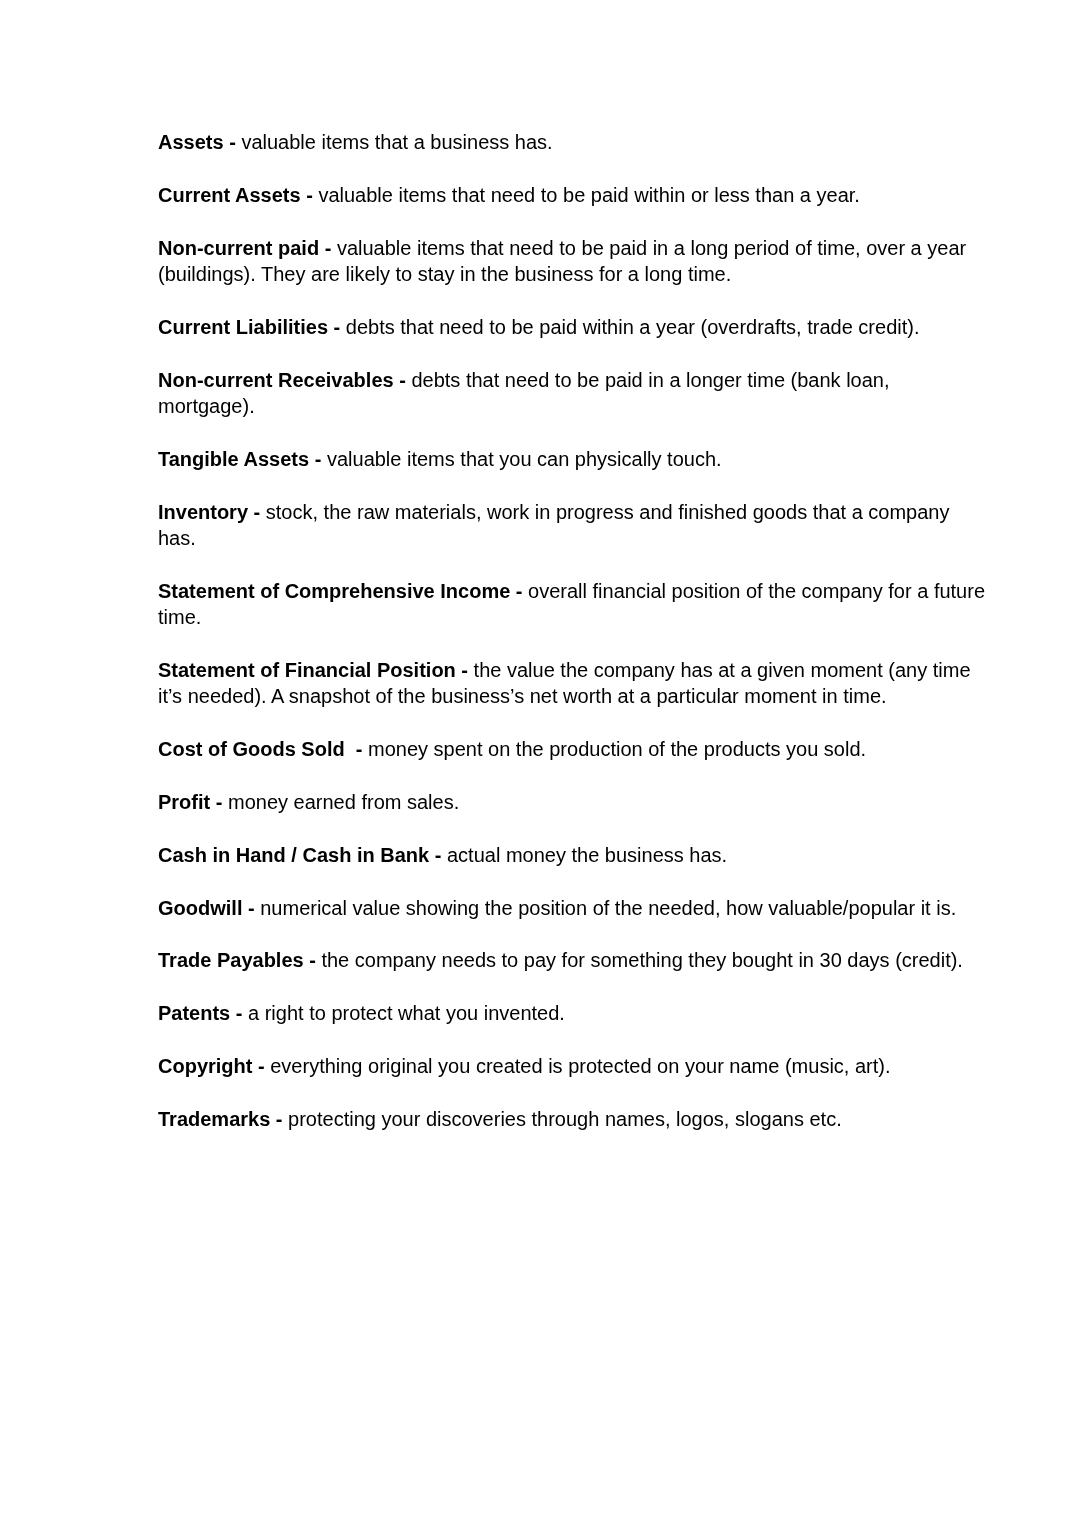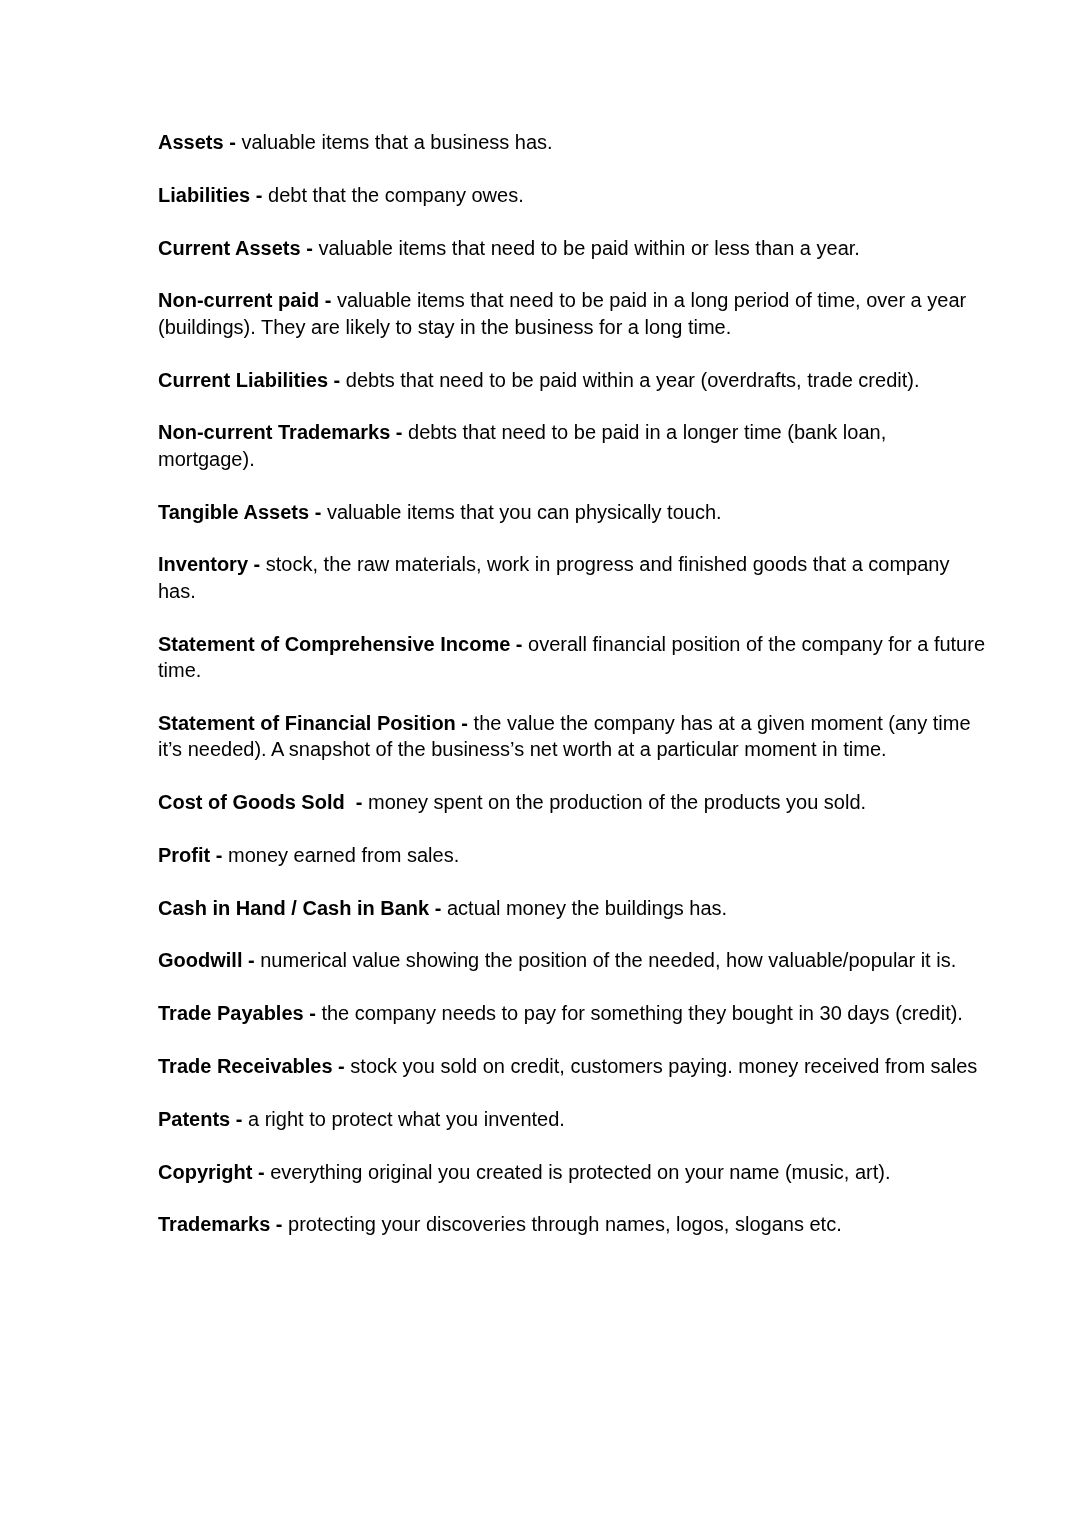--- a/index.html
+++ b/index.html
@@ -31,32 +31,30 @@
   p.entry .term {
     font-weight: bold;
   }
 </style>
 </head>
 <body>
 
 <div class="page">
   <div class="definitions-list">
       <p class="entry"><b class="term">Assets -</b> <span class="def">valuable items that a business has.</span></p>
-      <p class="entry"><b class="term">Liabilities -</b> <span class="def">debt that the company owes.</span></p>
       <p class="entry"><b class="term">Current Assets -</b> <span class="def">valuable items that need to be paid within or less than a year.</span></p>
       <p class="entry"><b class="term">Non-current paid -</b> <span class="def">valuable items that need to be paid in a long period of time, over a year (buildings). They are likely to stay in the business for a long time.</span></p>
       <p class="entry"><b class="term">Current Liabilities -</b> <span class="def">debts that need to be paid within a year (overdrafts, trade credit).</span></p>
-      <p class="entry"><b class="term">Non-current Trademarks -</b> <span class="def">debts that need to be paid in a longer time (bank loan, mortgage).</span></p>
+      <p class="entry"><b class="term">Non-current Receivables -</b> <span class="def">debts that need to be paid in a longer time (bank loan, mortgage).</span></p>
       <p class="entry"><b class="term">Tangible Assets -</b> <span class="def">valuable items that you can physically touch.</span></p>
       <p class="entry"><b class="term">Inventory -</b> <span class="def">stock, the raw materials, work in progress and finished goods that a company has.</span></p>
       <p class="entry"><b class="term">Statement of Comprehensive Income -</b> <span class="def">overall financial position of the company for a future time.</span></p>
       <p class="entry"><b class="term">Statement of Financial Position -</b> <span class="def">the value the company has at a given moment (any time it’s needed). A snapshot of the business’s net worth at a particular moment in time.</span></p>
       <p class="entry"><b class="term">Cost of Goods Sold  -</b> <span class="def">money spent on the production of the products you sold.</span></p>
       <p class="entry"><b class="term">Profit -</b> <span class="def">money earned from sales.</span></p>
-      <p class="entry"><b class="term">Cash in Hand / Cash in Bank -</b> <span class="def">actual money the buildings has.</span></p>
+      <p class="entry"><b class="term">Cash in Hand / Cash in Bank -</b> <span class="def">actual money the business has.</span></p>
       <p class="entry"><b class="term">Goodwill -</b> <span class="def">numerical value showing the position of the needed, how valuable/popular it is.</span></p>
       <p class="entry"><b class="term">Trade Payables -</b> <span class="def">the company needs to pay for something they bought in 30 days (credit).</span></p>
-      <p class="entry"><b class="term">Trade Receivables -</b> <span class="def">stock you sold on credit, customers paying. money received from sales</span></p>
       <p class="entry"><b class="term">Patents -</b> <span class="def">a right to protect what you invented.</span></p>
       <p class="entry"><b class="term">Copyright -</b> <span class="def">everything original you created is protected on your name (music, art).</span></p>
       <p class="entry"><b class="term">Trademarks -</b> <span class="def">protecting your discoveries through names, logos, slogans etc.</span></p>
     </div>
 </div>
 
 </body></html>

